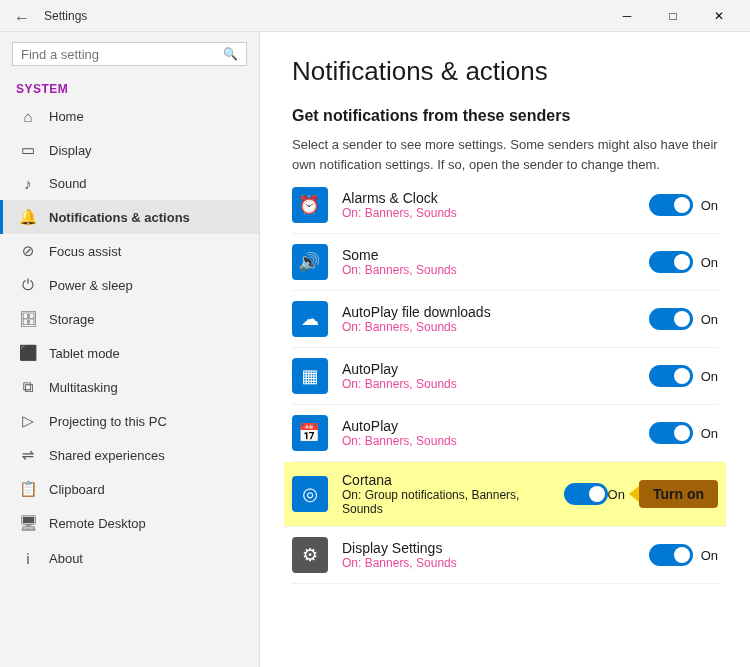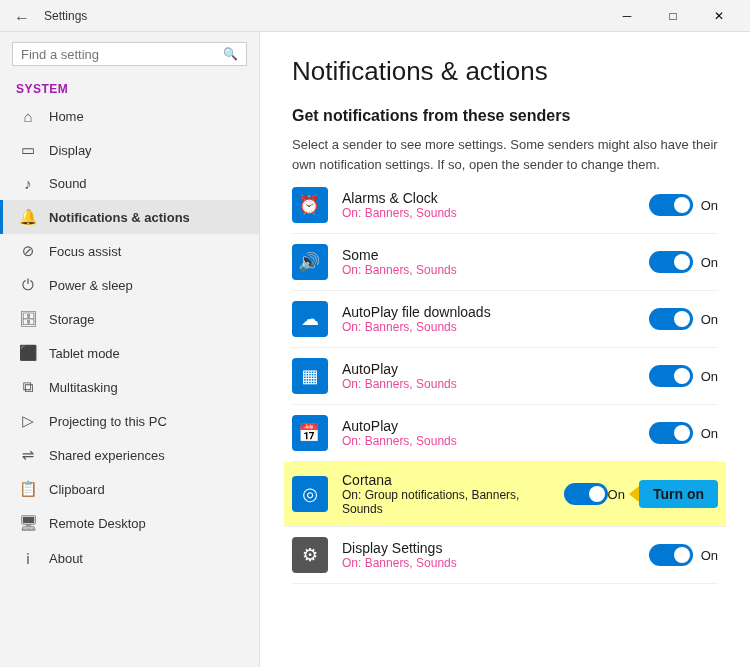--- a/index.html
+++ b/index.html
@@ -87,21 +87,21 @@
     }
     .toggle::after {
       content: ''; position: absolute; right: 3px; top: 3px;
       width: 16px; height: 16px; background: white; border-radius: 50%;
     }
     .toggle-label { font-size: 13px; color: #1a1a1a; }
 
     
     .callout-container { position: relative; display: inline-flex; align-items: center; gap: 0; }
     .callout {
-      background: #0ea5e9; border-radius: 4px; padding: 6px 14px;
+      background: #a16207; border-radius: 4px; padding: 6px 14px;
       font-size: 14px; font-weight: 600; color: #1a1a1a; white-space: nowrap;
       position: relative;
     }
     .callout::before {
       content: '';
       position: absolute; left: -10px; top: 50%; transform: translateY(-50%);
       border-top: 8px solid transparent;
       border-bottom: 8px solid transparent;
       border-right: 10px solid #f0c000;
     }

